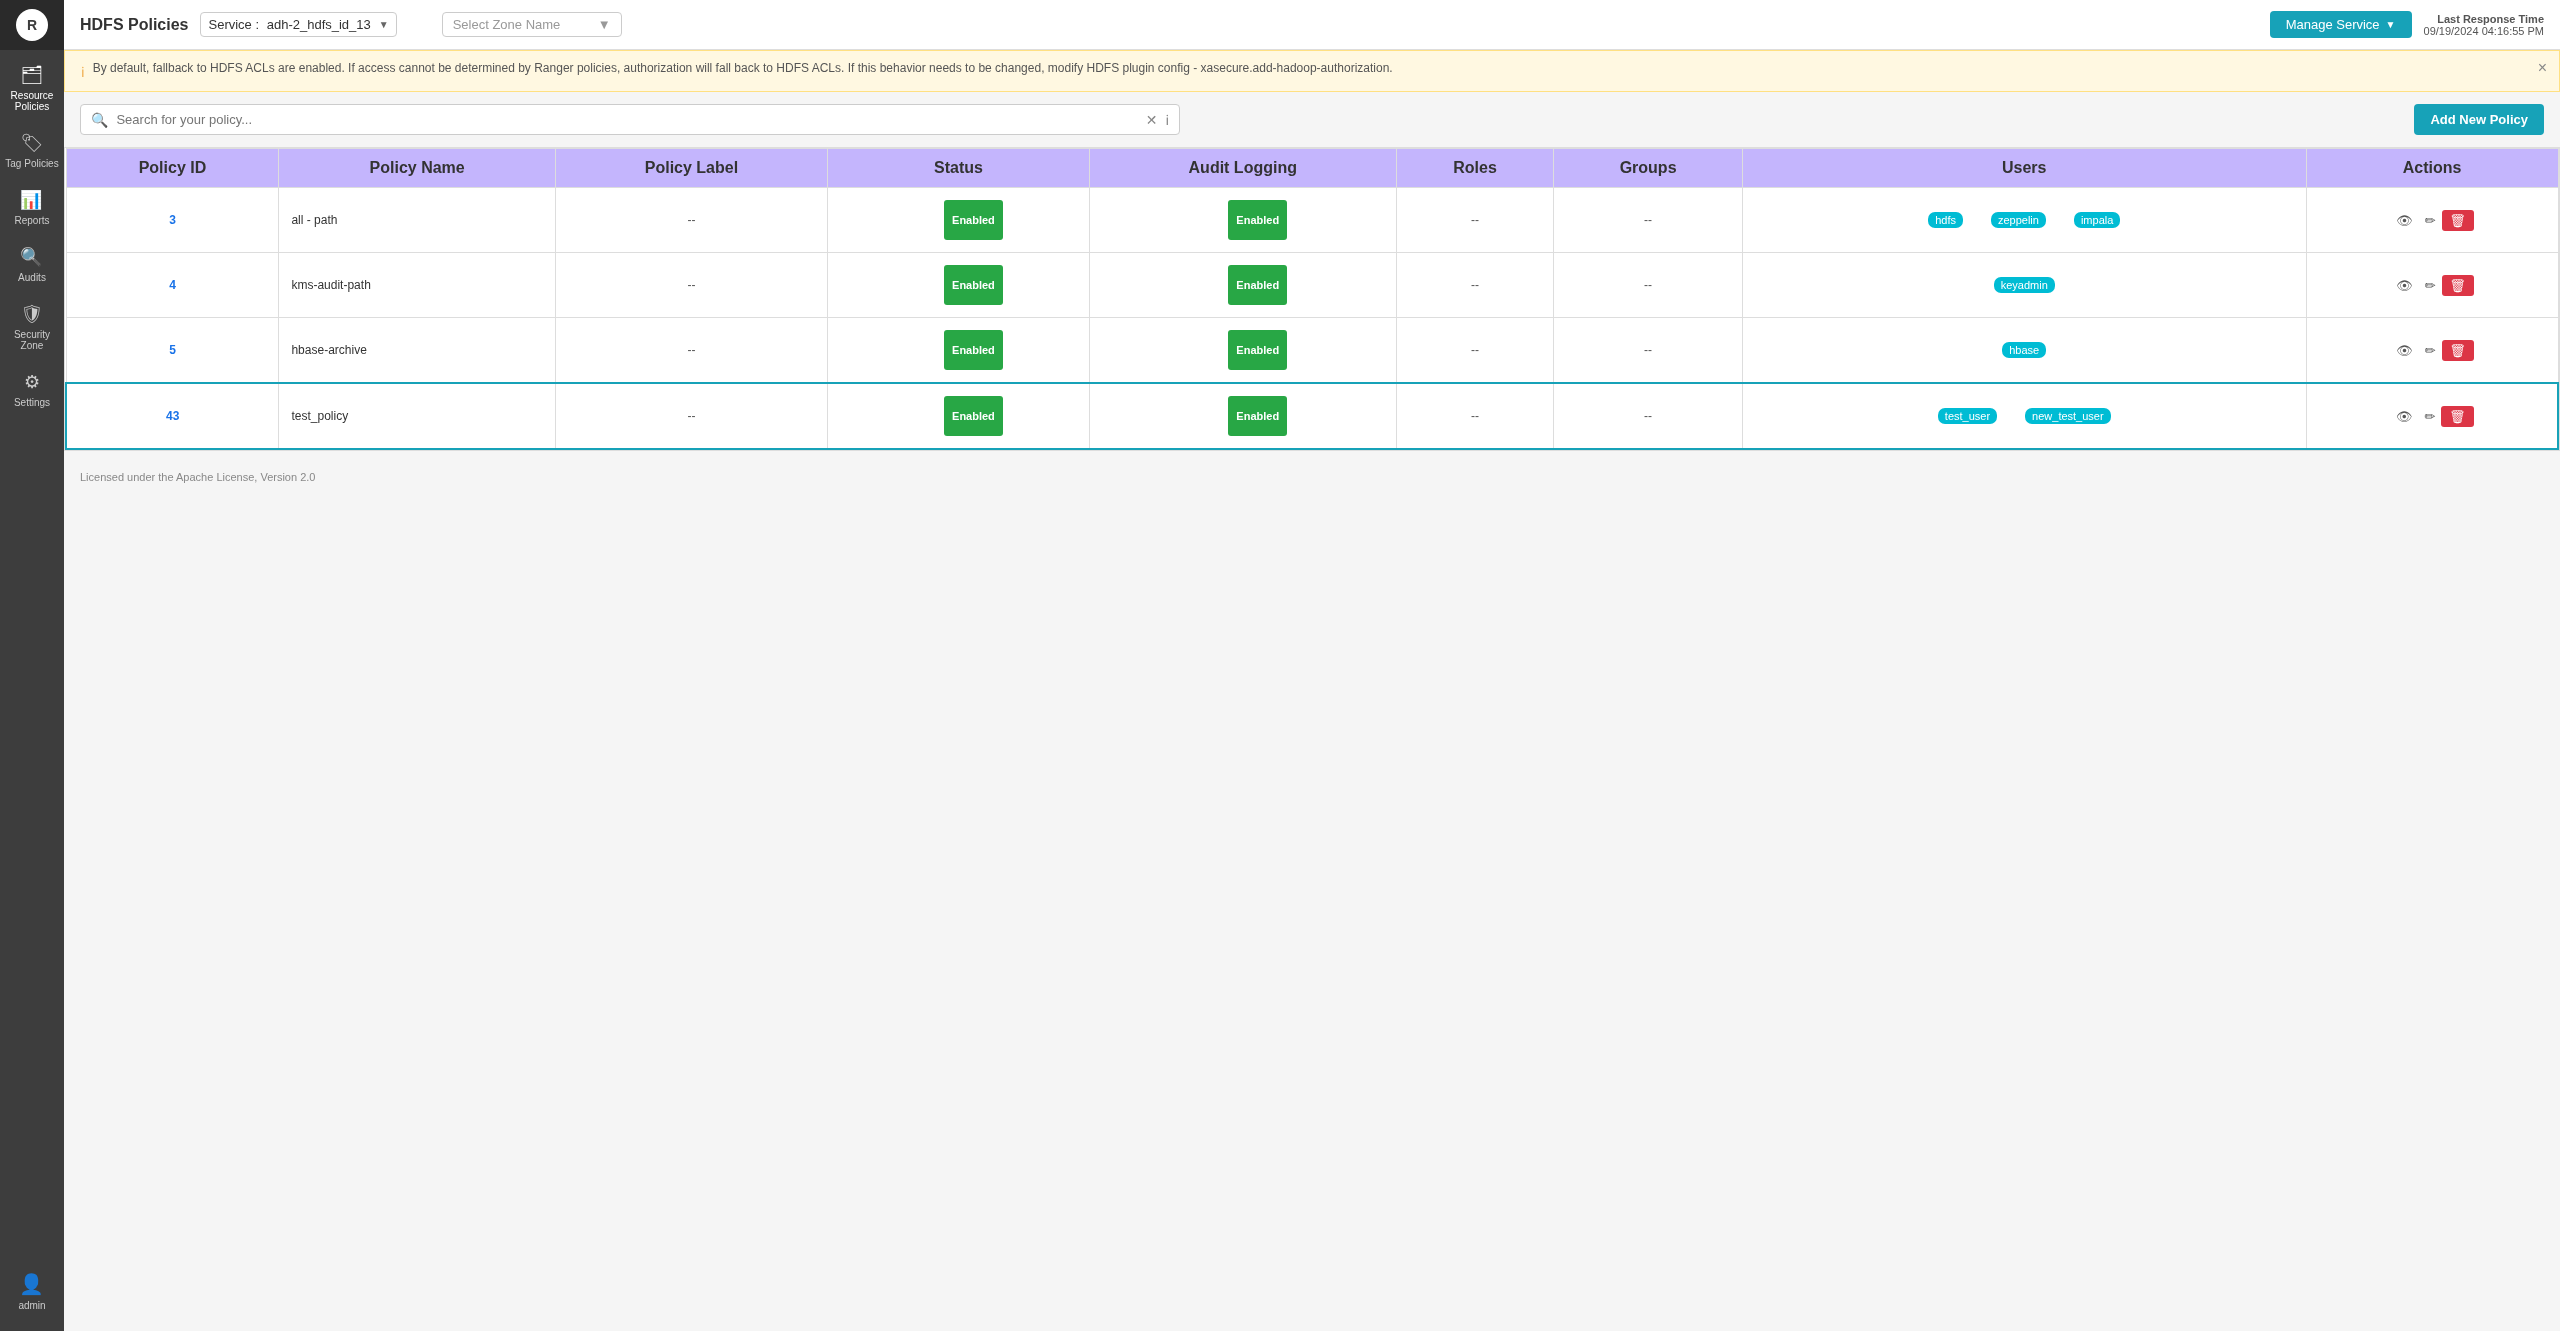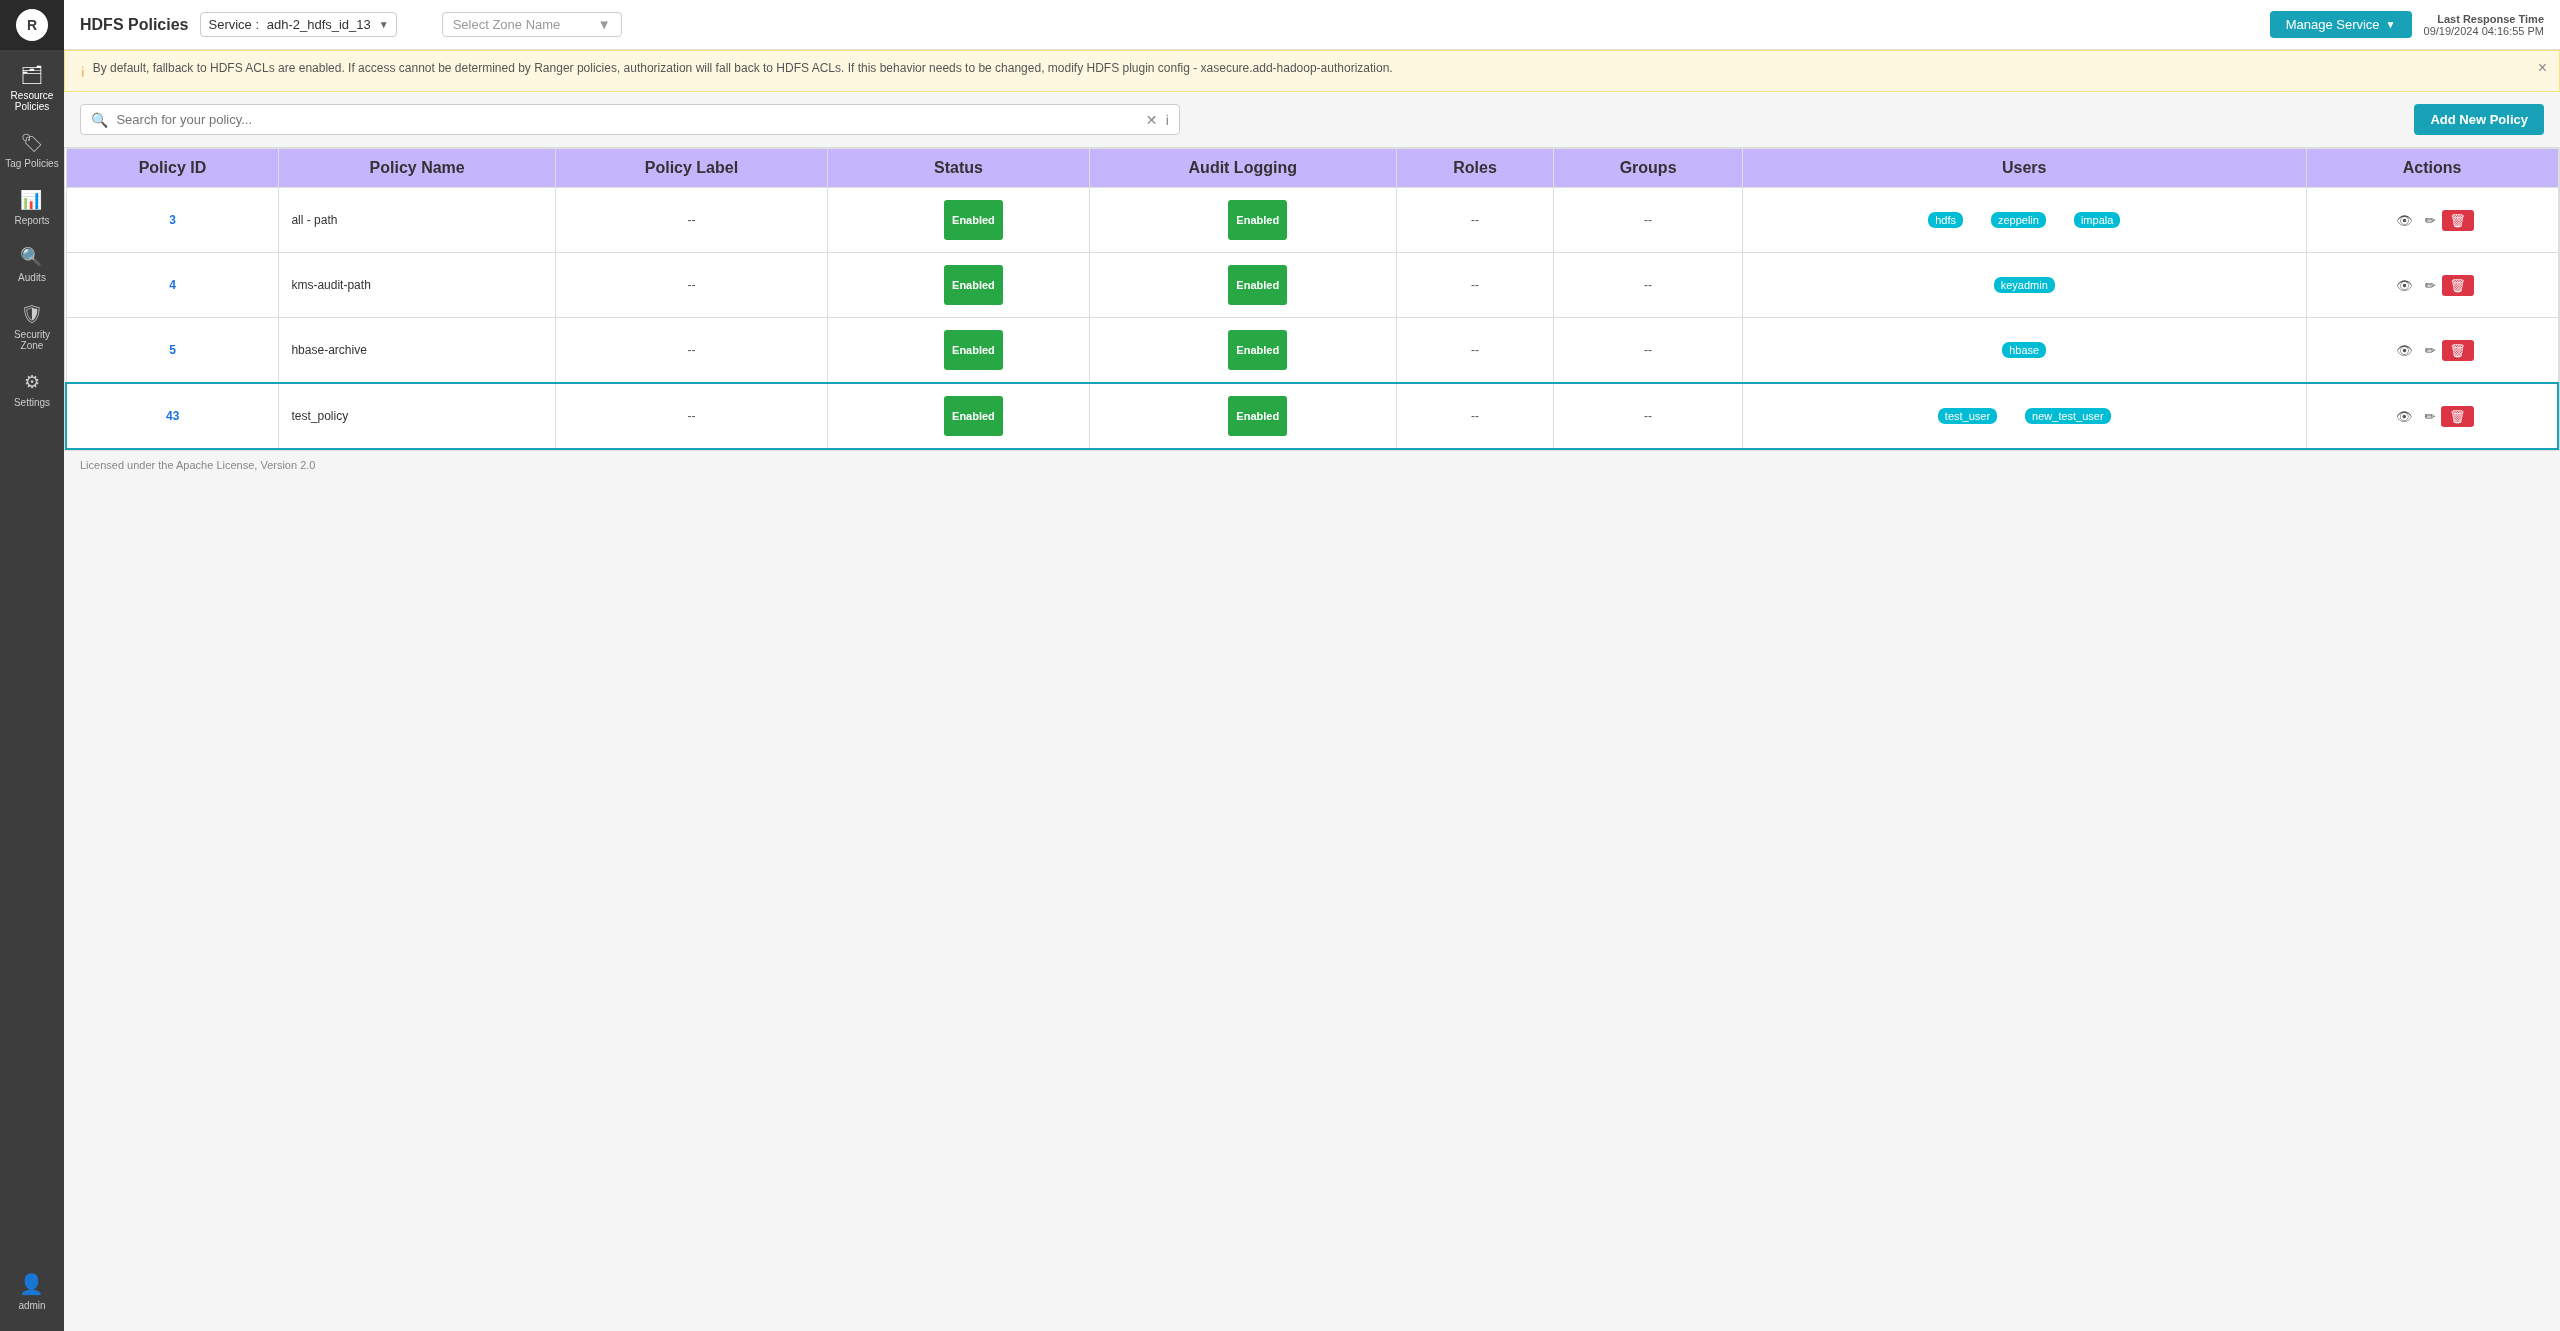--- a/index.html
+++ b/index.html
@@ -285,21 +285,21 @@
       border-radius: 3px;
       font-size: 13px;
     }
     .action-btn.view { color: #555; }
     .action-btn.edit { color: #555; }
     .action-btn.delete { background: #dc3545; color: #fff; border-radius: 3px; padding: 3px 8px; }
     .actions-cell { white-space: nowrap; }
 
     
     .page-footer {
-      padding: 8px 16px;
+      padding: 20px 16px;
       font-size: 11px;
       color: #888;
     }
     .footer-link { color: #888; text-decoration: none; }
   </style>
 </head>
 <body>
 
 <div class="sidebar">
   <div class="sidebar-logo">

